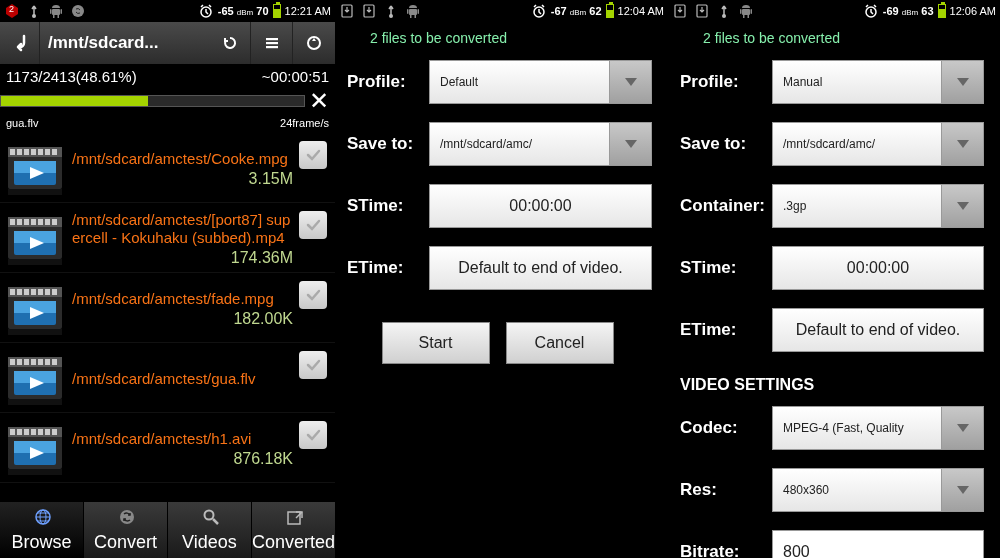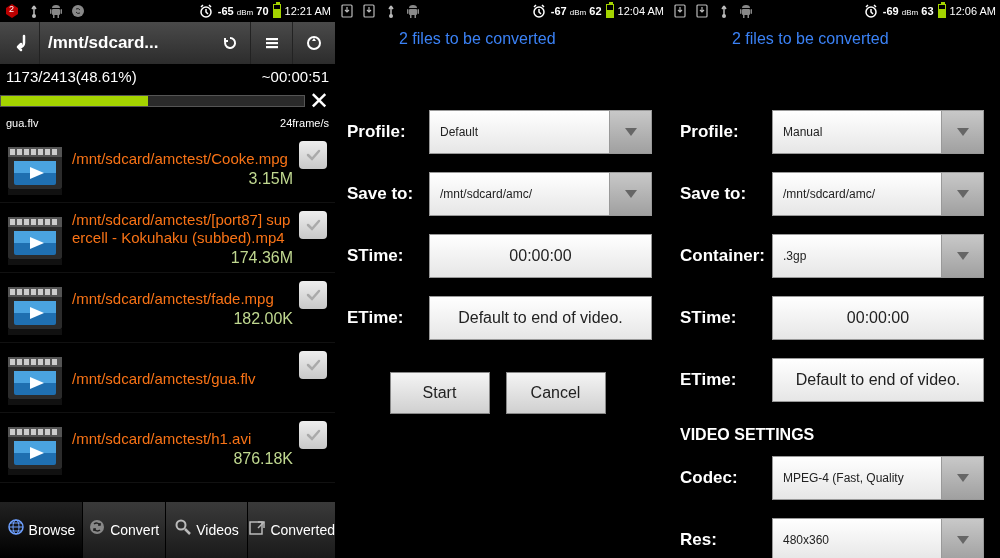--- a/index.html
+++ b/index.html
@@ -37,38 +37,38 @@
   .filelist { }
   .filerow { display:flex; align-items:center; padding:4px 4px 2px 4px; border-bottom:1px solid #111; position:relative; min-height:70px;}
   .thumb { width:62px; height:58px; display:flex; align-items:center; justify-content:center;}
   .thumb svg{ display:block;}
   .finfo { flex:1; padding: 0 6px; }
   .fpath { font-size:15px; color:#f97316; line-height:1.2; word-break:break-all;}
   .fsize { font-size:16px; color:#c0d890; text-align:right; padding-top:2px;}
   .checksq { width:28px; height:28px; border-radius:4px; background:linear-gradient(#eee,#c8c8c8); display:flex; align-items:center; justify-content:center; margin-right:4px; margin-top:4px; align-self:flex-start;}
   .checksq svg{display:block;}
   .bottomnav { position:absolute; left:0; right:0; bottom:0; height:56px; background:linear-gradient(#3a3a3a,#1a1a1a); display:flex;}
-  .navitem{ flex:1; display:flex; align-items:center; justify-content:center; color:#fff; font-size:14px; border-right:1px solid #000;}
+  .navitem{ flex:1; display:flex; flex-direction:column; align-items:center; justify-content:center; color:#fff; font-size:18px; border-right:1px solid #000;text-align:right;}
   .navitem:last-child{border-right:none;}
   .navitem.active{ background:linear-gradient(#222,#000);}
   .navico{ width:22px; height:22px; margin-bottom:2px;}
 
   
-  .subtitle{ font-size:16px; color:#3b82f6; padding: 8px 0 14px 64px;}
-  .formarea{ padding: 0 16px 0 8px; margin-top: 48px;}
+  .subtitle{ font-size:14px; color:#86efac; padding: 8px 0 14px 35px;}
+  .formarea{ padding: 0 16px 0 8px;}
   .frow{ display:flex; align-items:center; margin-bottom:18px;}
   .flabel{ width:86px; font-size:17px; color:#fff; font-weight:bold; padding-left:4px;}
   .s3 .flabel{ width:96px;}
   .dropdown{ flex:1; height:44px; background:linear-gradient(#fff,#e6e6e6); border:1px solid #999; display:flex; align-items:center; color:#222; font-size:12px; position:relative;}
   .dropdown .ddtext{ flex:1; padding:0 10px; overflow:hidden; white-space:nowrap;}
   .dropdown .ddarrow{ width:42px; height:100%; background:linear-gradient(#c8c8c8,#a0a0a0); display:flex; align-items:center; justify-content:center; border-left:1px solid #999;}
   .txtbtn{ flex:1; height:44px; background:linear-gradient(#fff,#e6e6e6); border:1px solid #999; display:flex; align-items:center; justify-content:center; color:#222; font-size:16px;}
   .txtinput{ flex:1; height:44px; background:#fff; border:1px solid #999; display:flex; align-items:center; color:#222; font-size:16px; padding:0 10px;}
   .btnrow{ display:flex; gap:16px; justify-content:center; margin-top:32px;}
-  .pushbtn{ width:100px; height:42px; background:linear-gradient(#f4f4f4,#d0d0d0); border:1px solid #888; display:flex; align-items:center; justify-content:center; color:#222; font-size:16px;}
+  .pushbtn{ width:108px; height:42px; background:linear-gradient(#f4f4f4,#d0d0d0); border:1px solid #888; display:flex; align-items:center; justify-content:center; color:#222; font-size:16px;}
   .section-hdr{ font-size:16px; color:#fff; font-weight:bold; padding: 6px 0 12px 4px;}
 </style>
 </head>
 <body>
 
 <svg width="0" height="0" style="position:absolute">
   <defs>
     <g id="ico-android">
         <rect x="4" y="6" width="8" height="6" rx="1" fill="#888"></rect>
         <rect x="2" y="6" width="1.5" height="5" rx="1" fill="#888"></rect>

